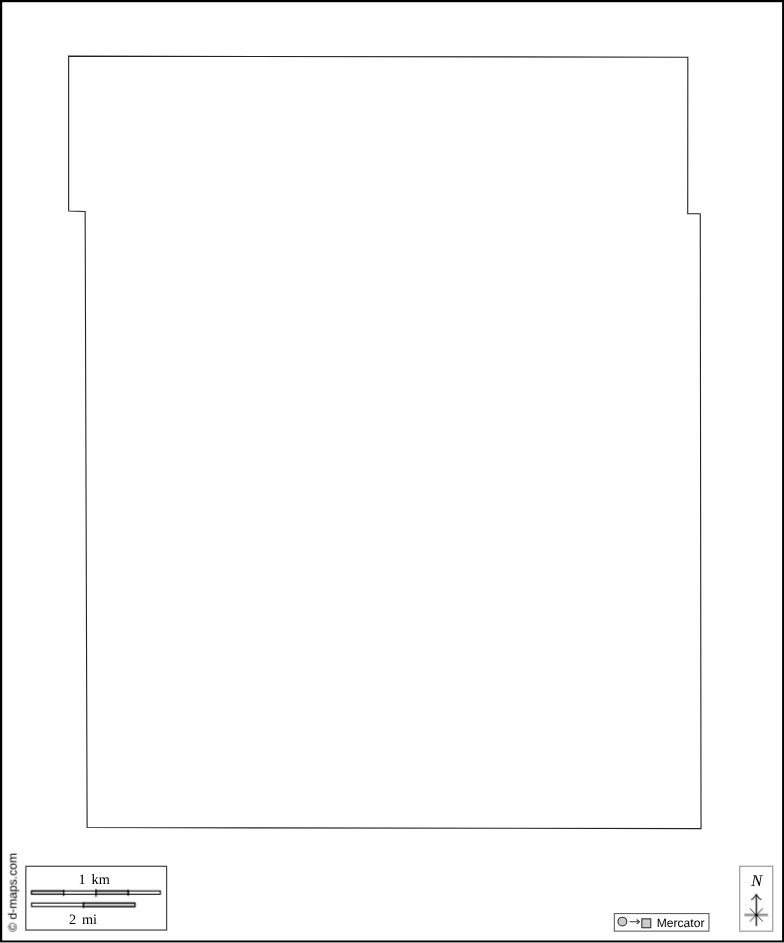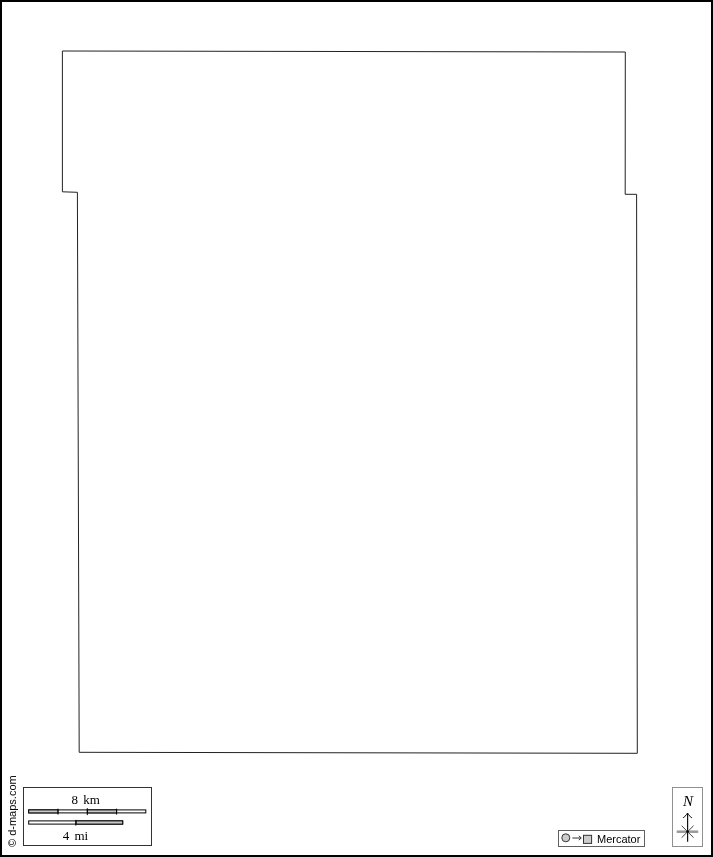--- a/index.html
+++ b/index.html
@@ -12,38 +12,38 @@
 <div id="page">
 
   <div class="abs" style="left:0;top:0;width:713px;height:857px;border:2px solid #000;box-sizing:border-box;"></div>
 
   <svg class="abs" style="left:0;top:0" width="713" height="857" viewBox="0 0 713 857">
     <polygon points="62.4,51 625.3,52 625.2,194.3 636.6,194.3 637.3,753.3 79.2,752.3 77.4,192.3 62.4,191.8" fill="none" stroke="#222" stroke-width="1"></polygon>
   </svg>
 
   <div class="abs" style="left:23px;top:787px;width:129px;height:59px;border:1px solid #333;background:#fff;box-sizing:border-box;"></div>
 
-  <div class="abs txt" style="left:23px;top:792.6px;width:125.3px;text-align:center;font-family:'Liberation Serif',serif;font-size:13px;line-height:13px;word-spacing:2px;color:#000;">8 km</div>
+  <div class="abs txt" style="left:23px;top:792.6px;width:125.3px;text-align:center;font-family:'Liberation Serif',serif;font-size:13px;line-height:13px;word-spacing:2px;color:#000;">1 km</div>
 
   <svg class="abs" style="left:23px;top:787px;" width="129" height="59" viewBox="0 0 129 59">
     <rect x="5.7" y="22.9" width="117.1" height="3" fill="#fff" stroke="#000" stroke-width="1"></rect>
     <rect x="5.7" y="22.9" width="29.3" height="3" fill="#c9c9c9" stroke="#000" stroke-width="1"></rect>
     <rect x="64.3" y="22.9" width="29.3" height="3" fill="#c9c9c9" stroke="#000" stroke-width="1"></rect>
     <line x1="35" y1="21.7" x2="35" y2="27.6" stroke="#000" stroke-width="1"></line>
     <line x1="64.3" y1="21.2" x2="64.3" y2="28.1" stroke="#000" stroke-width="1"></line>
     <line x1="93.6" y1="21.7" x2="93.6" y2="27.6" stroke="#000" stroke-width="1"></line>
   </svg>
 
   <svg class="abs" style="left:23px;top:787px;" width="129" height="59" viewBox="0 0 129 59">
     <rect x="5.7" y="33.9" width="94" height="3.2" fill="#fff" stroke="#000" stroke-width="1"></rect>
     <rect x="53.1" y="33.9" width="46.6" height="3.2" fill="#c9c9c9" stroke="#000" stroke-width="1"></rect>
     <line x1="52.8" y1="32.9" x2="52.8" y2="38.6" stroke="#000" stroke-width="1"></line>
   </svg>
 
-  <div class="abs txt" style="left:23px;top:829.1px;width:105px;text-align:center;font-family:'Liberation Serif',serif;font-size:13px;line-height:13px;word-spacing:2px;color:#000;">4 mi</div>
+  <div class="abs txt" style="left:23px;top:829.1px;width:105px;text-align:center;font-family:'Liberation Serif',serif;font-size:13px;line-height:13px;word-spacing:2px;color:#000;">2 mi</div>
 
   <div class="abs txt" style="left:7px;top:847px;transform-origin:0 0;transform:rotate(-90deg);font-size:11px;line-height:11px;white-space:nowrap;color:#000;">©&nbsp;d-maps.com</div>
 
   <div class="abs" style="left:558px;top:830px;width:87px;height:17px;border:1px solid #606060;background:#fff;box-sizing:border-box;"></div>
   <svg class="abs txt" style="left:558px;top:830px;" width="86" height="16" viewBox="0 0 86 16">
     <circle cx="7.8" cy="7.8" r="4" fill="#ccc" stroke="#333" stroke-width="1"></circle>
     <line x1="14.4" y1="8" x2="23" y2="8" stroke="#333" stroke-width="1"></line>
     <polyline points="20.8,5.9 23.3,8 20.8,10.1" fill="none" stroke="#333" stroke-width="1"></polyline>
     <rect x="25.5" y="5.3" width="8.1" height="8.1" fill="#ccc" stroke="#333" stroke-width="1"></rect>
     <text x="39" y="12.5" font-family="Liberation Sans, sans-serif" font-size="11" fill="#000">Mercator</text>

